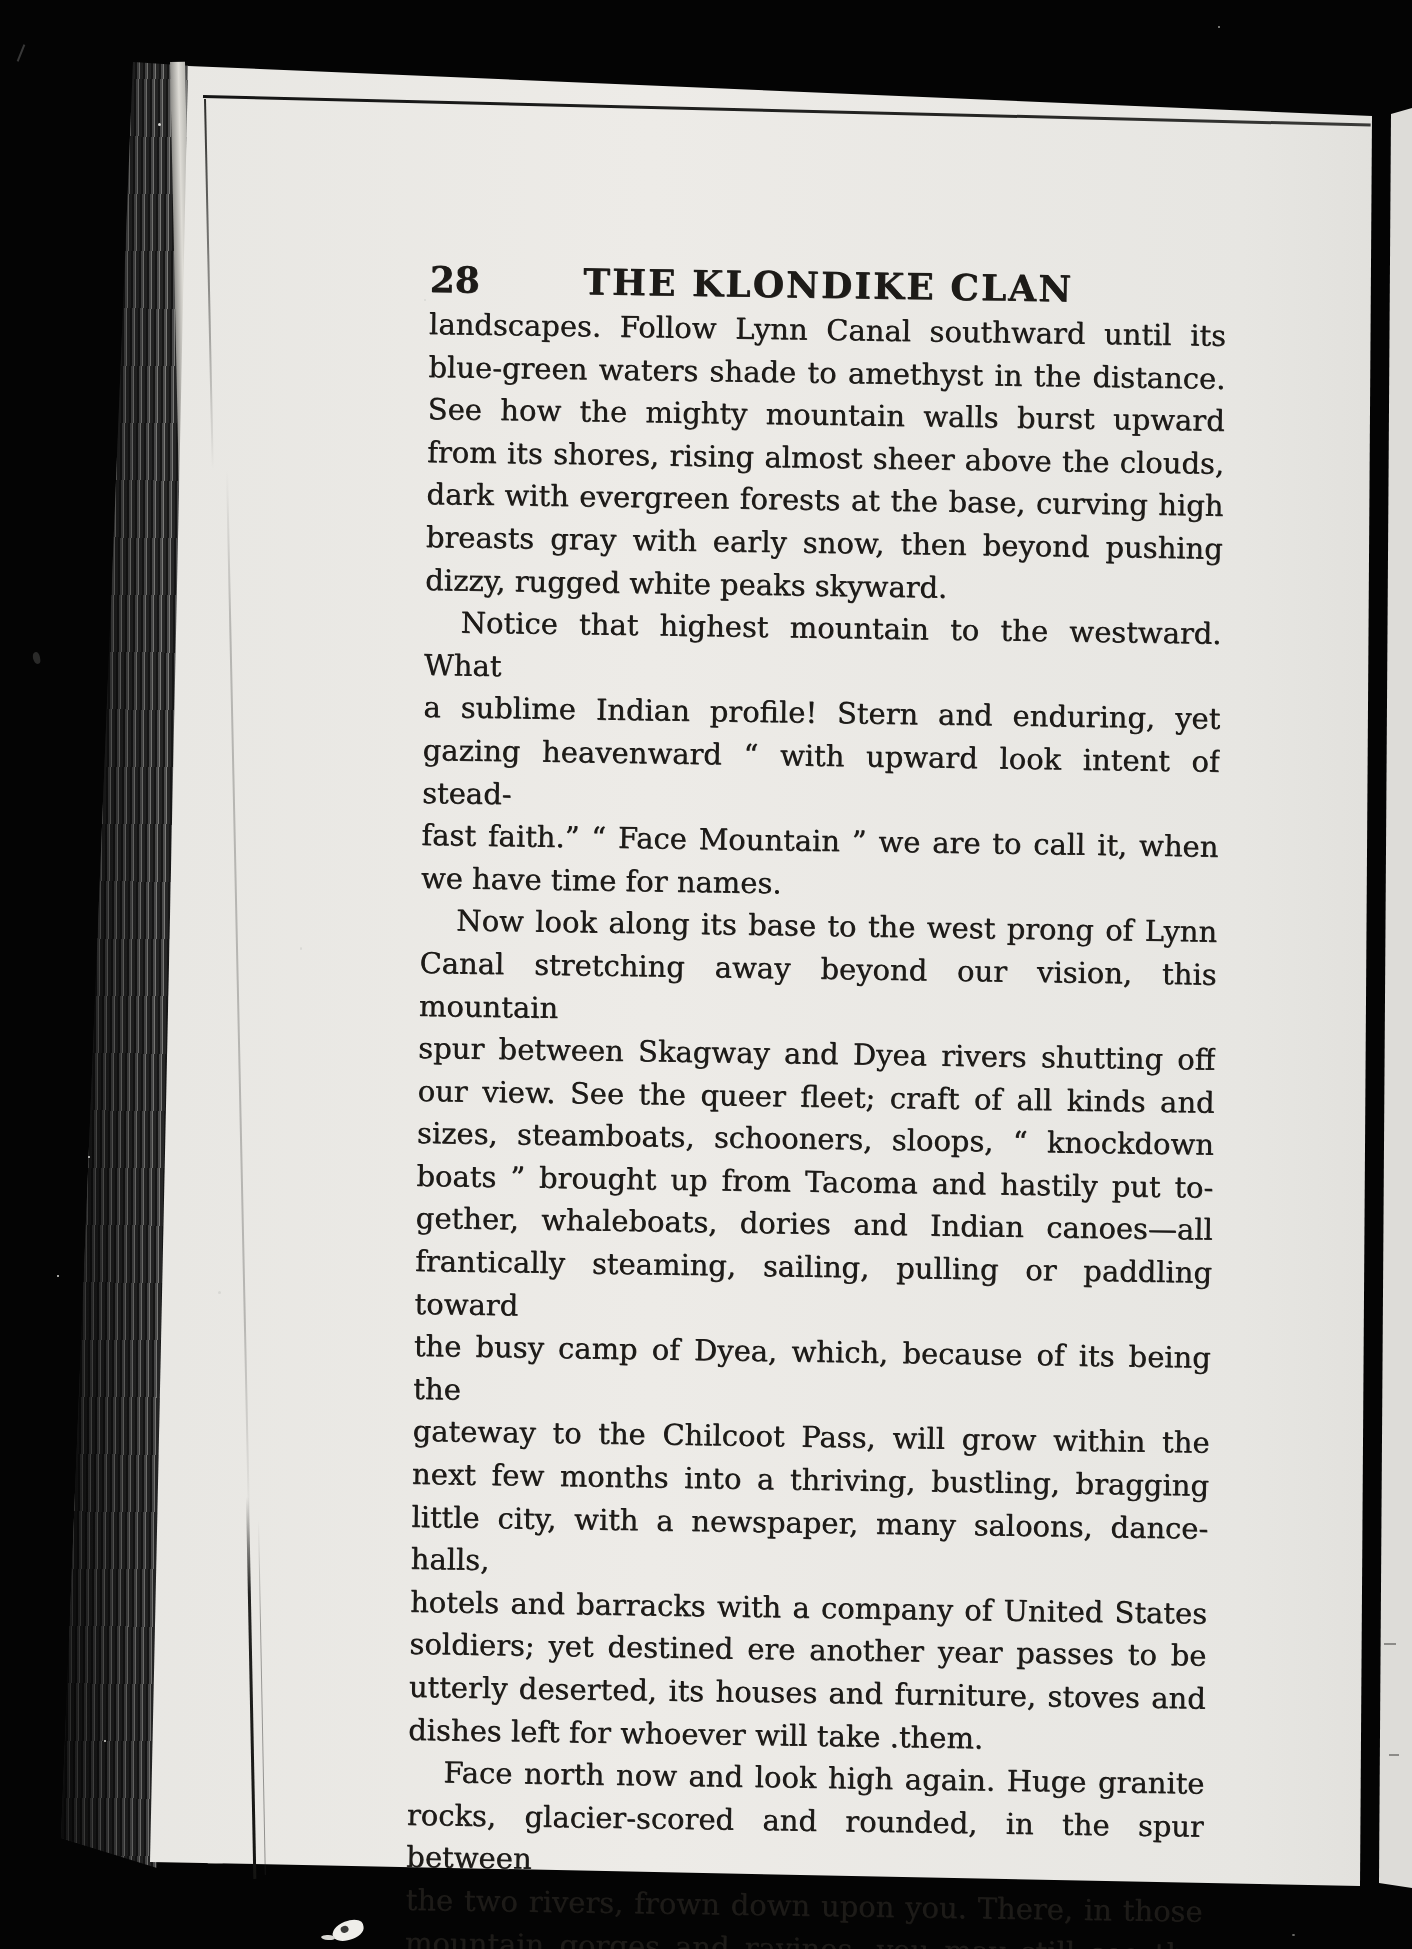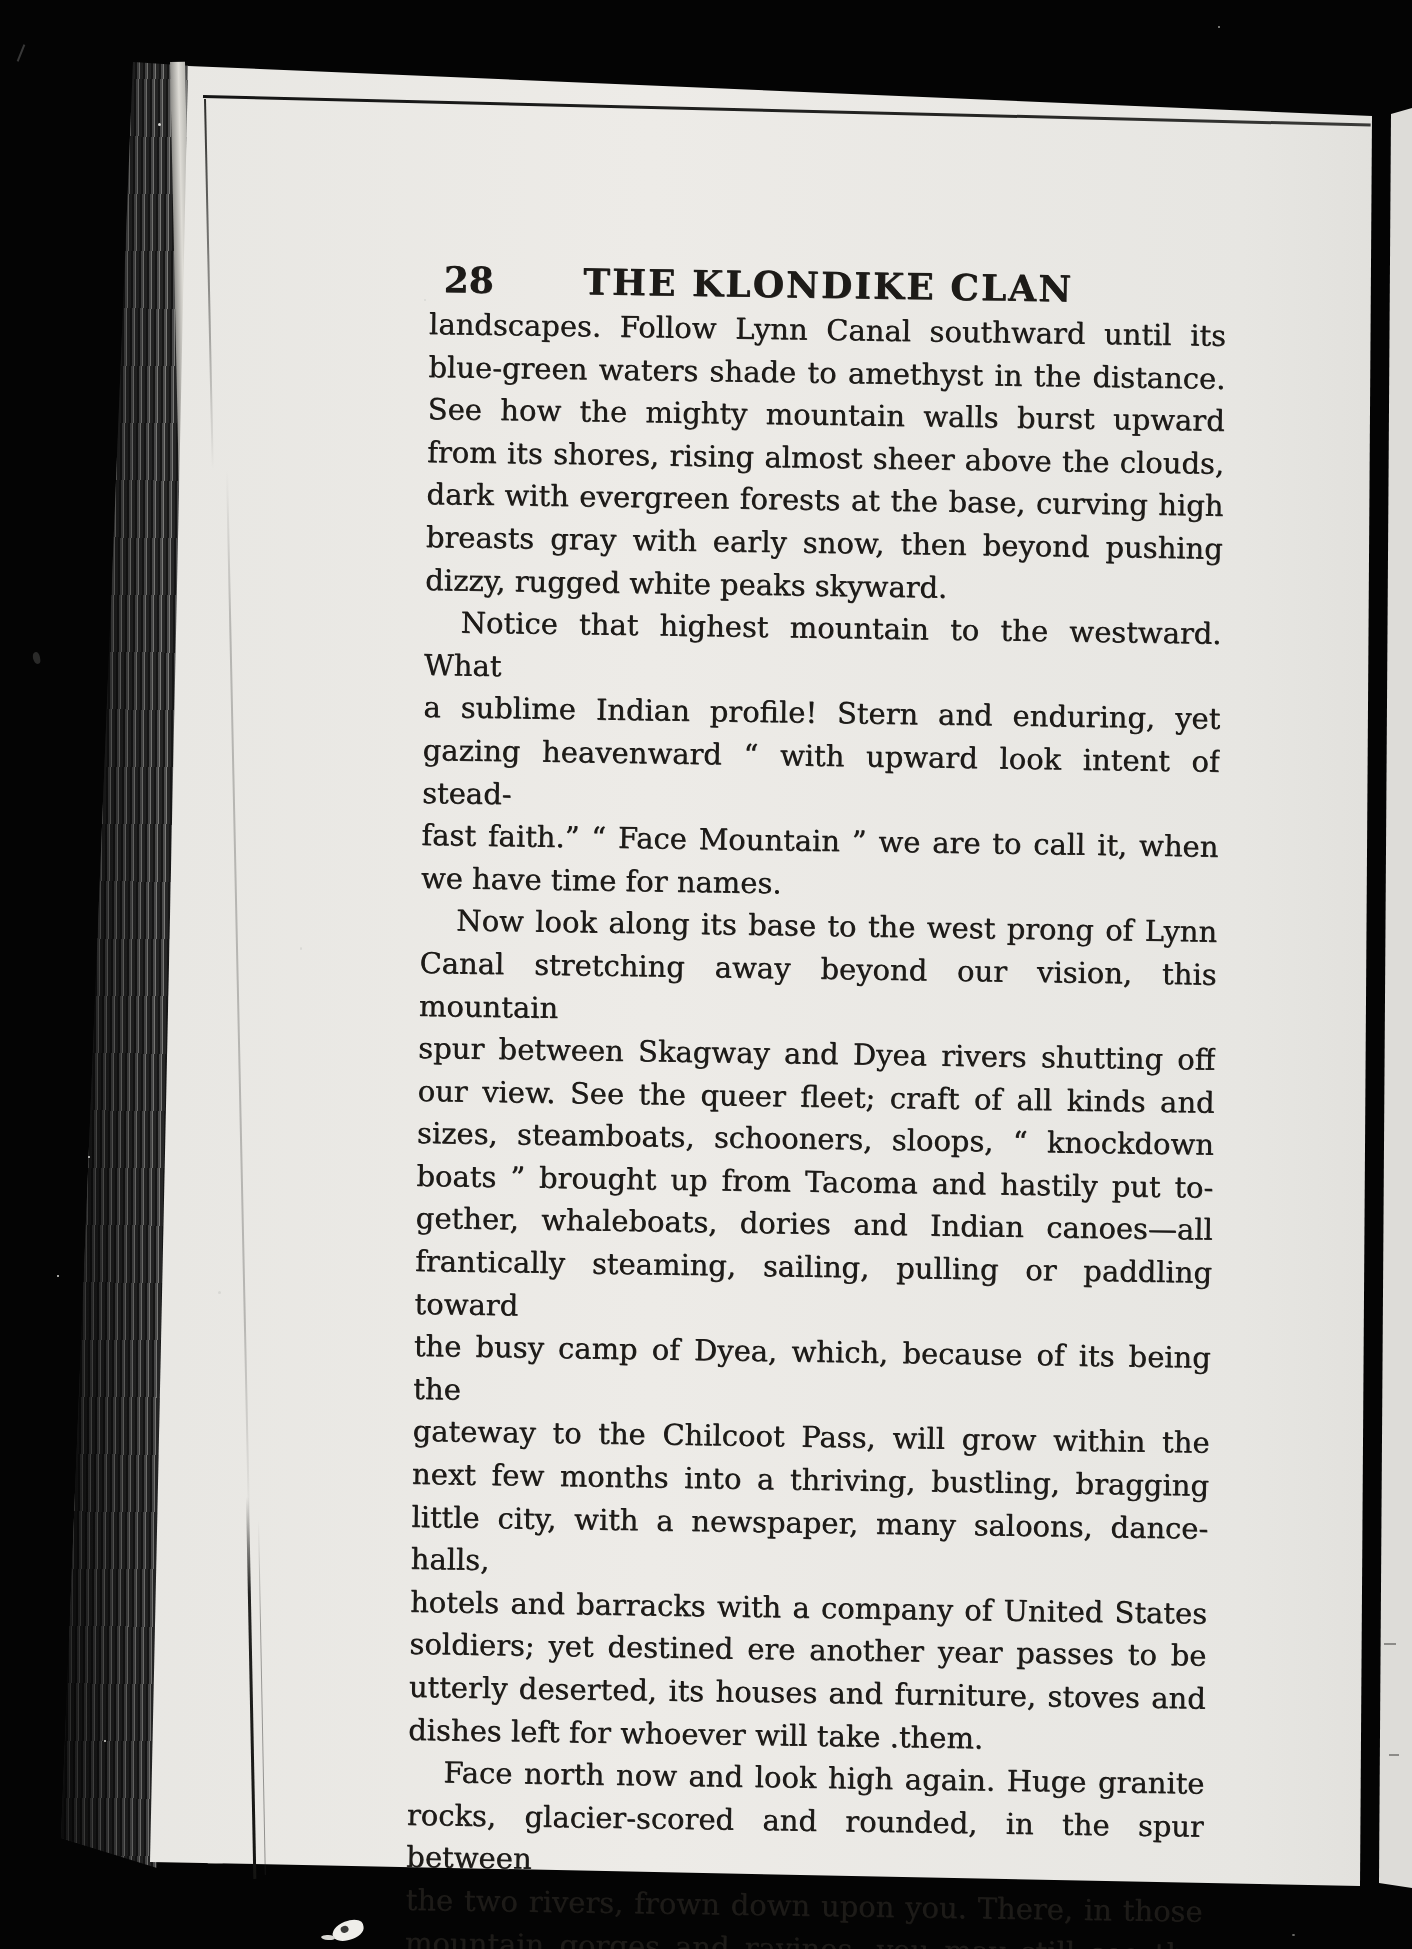--- a/index.html
+++ b/index.html
@@ -56,21 +56,21 @@
   .sliver-tick{position:absolute;background:#8c8b88;height:2px;}
 
   
   .content{
     position:absolute;left:430px;top:257px;width:797px;
     transform:rotate(0.85deg);transform-origin:0 0;
     color:#1d1b18;
     text-shadow:0.5px 0.4px 0 rgba(28,26,23,.85);
   }
   .header{position:relative;height:44px;font-weight:bold;font-size:36px;line-height:44px;}
-  .pagenum{position:absolute;left:14px;top:0;}
+  .pagenum{position:absolute;left:0;top:0;}
   .title{position:absolute;left:0;right:0;text-align:center;letter-spacing:2px;}
   .lines{margin-top:2px;font-size:29px;line-height:42.6px;}
   .line{text-align:justify;text-align-last:justify;overflow:hidden;}
   .line.end{text-align-last:left;}
   .line.indent{text-indent:36px;}
 
   
   .speck{position:absolute;border-radius:50%;background:#d8d8d4;}
   .blob{
     position:absolute;left:332px;top:1921px;width:32px;height:19px;

